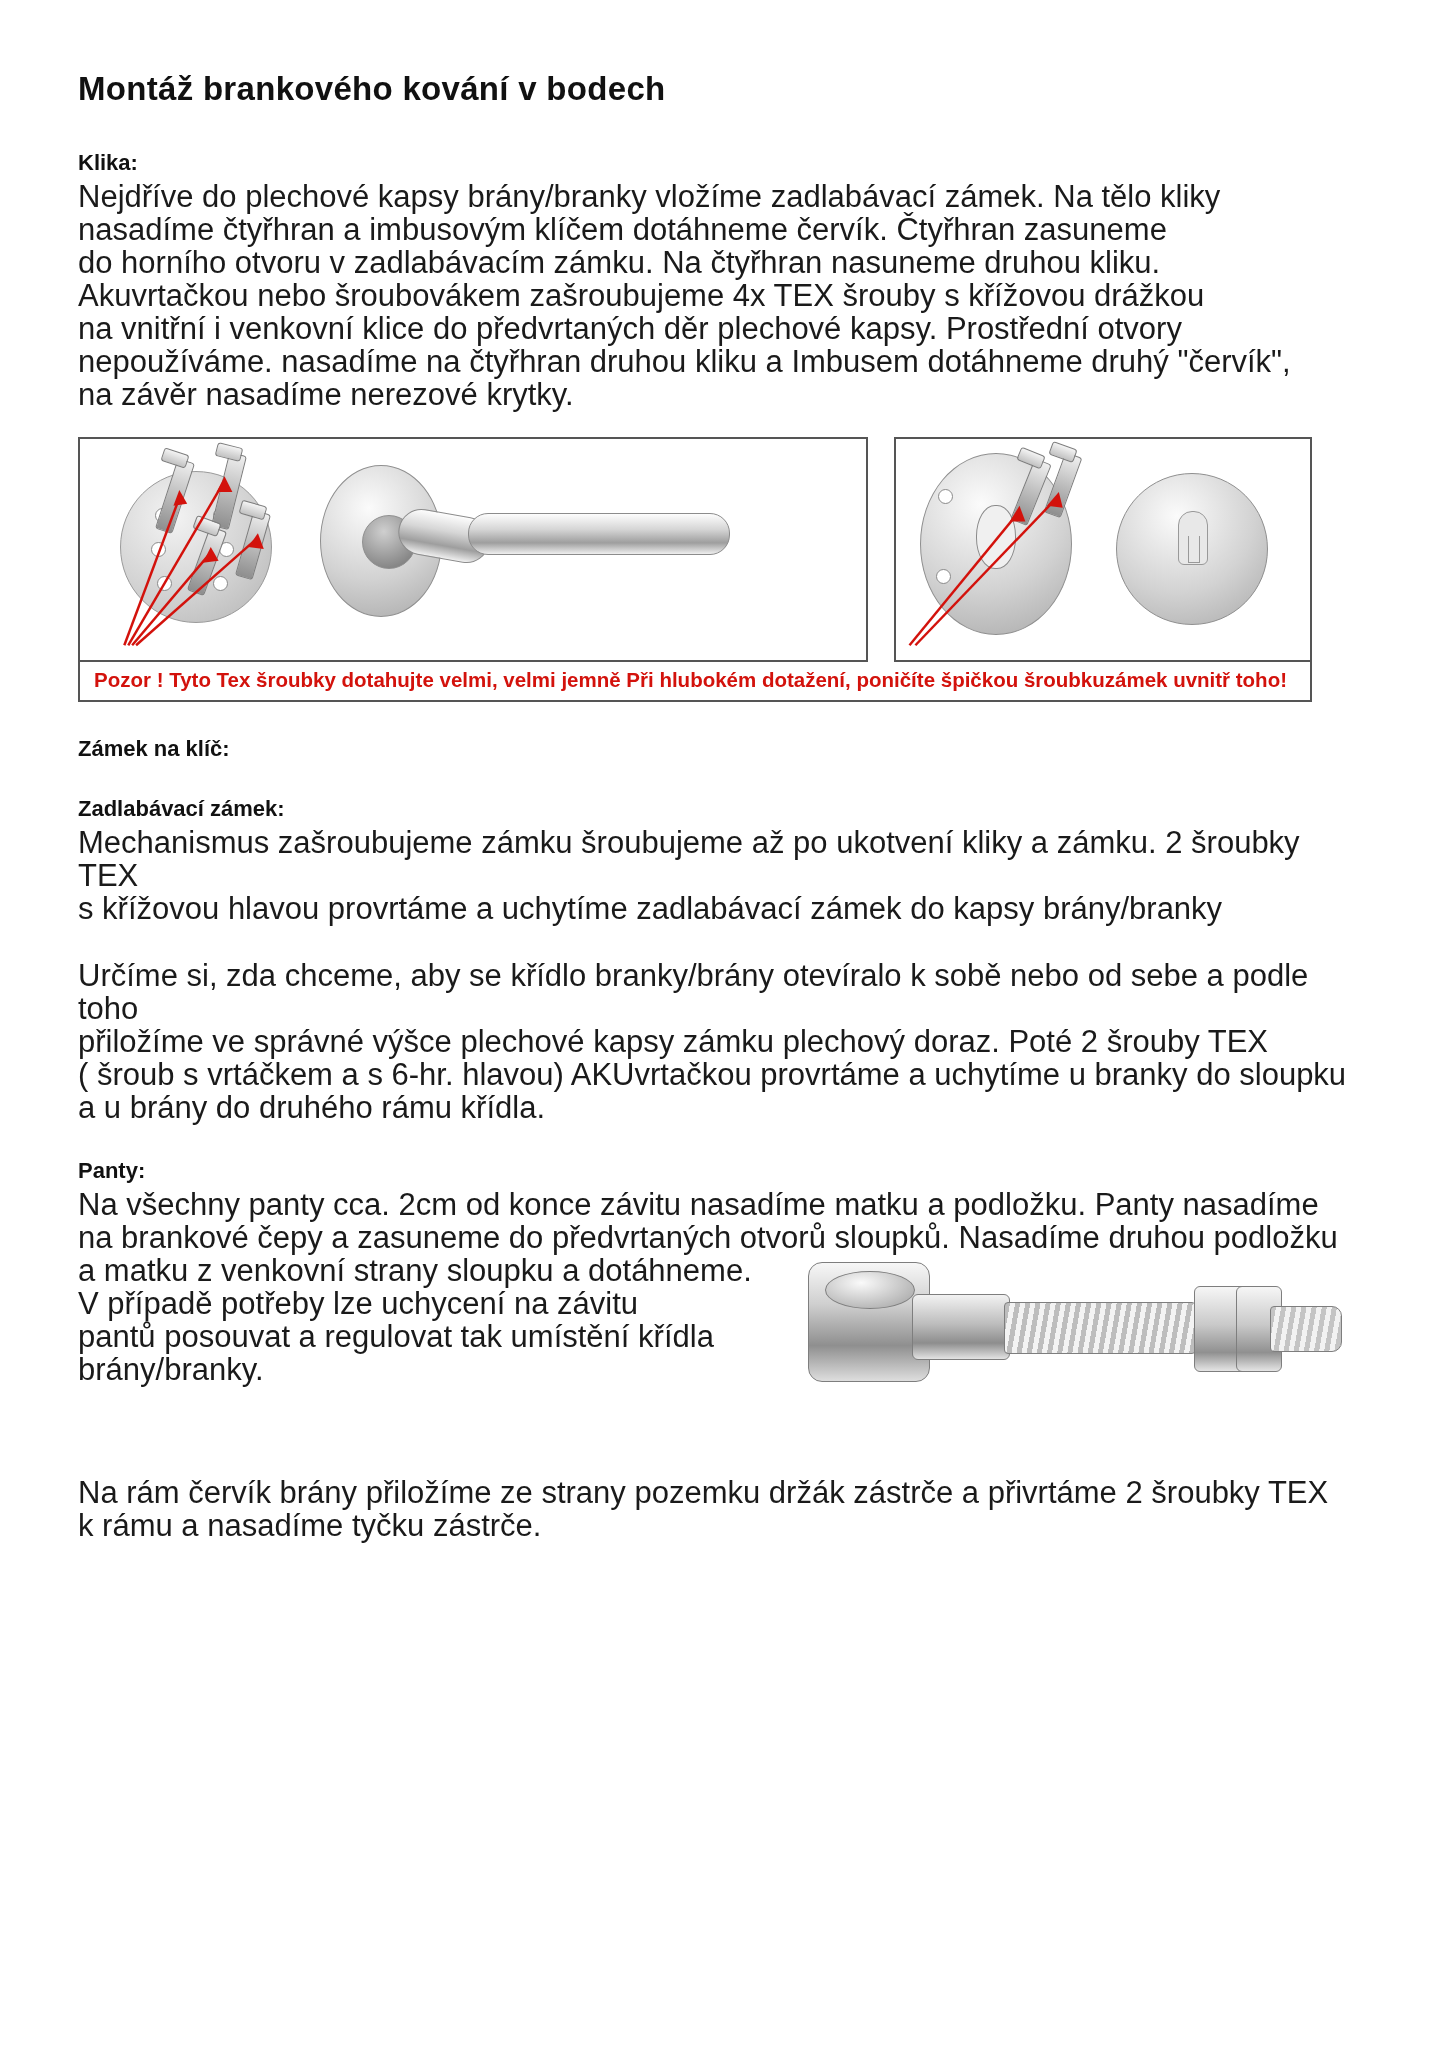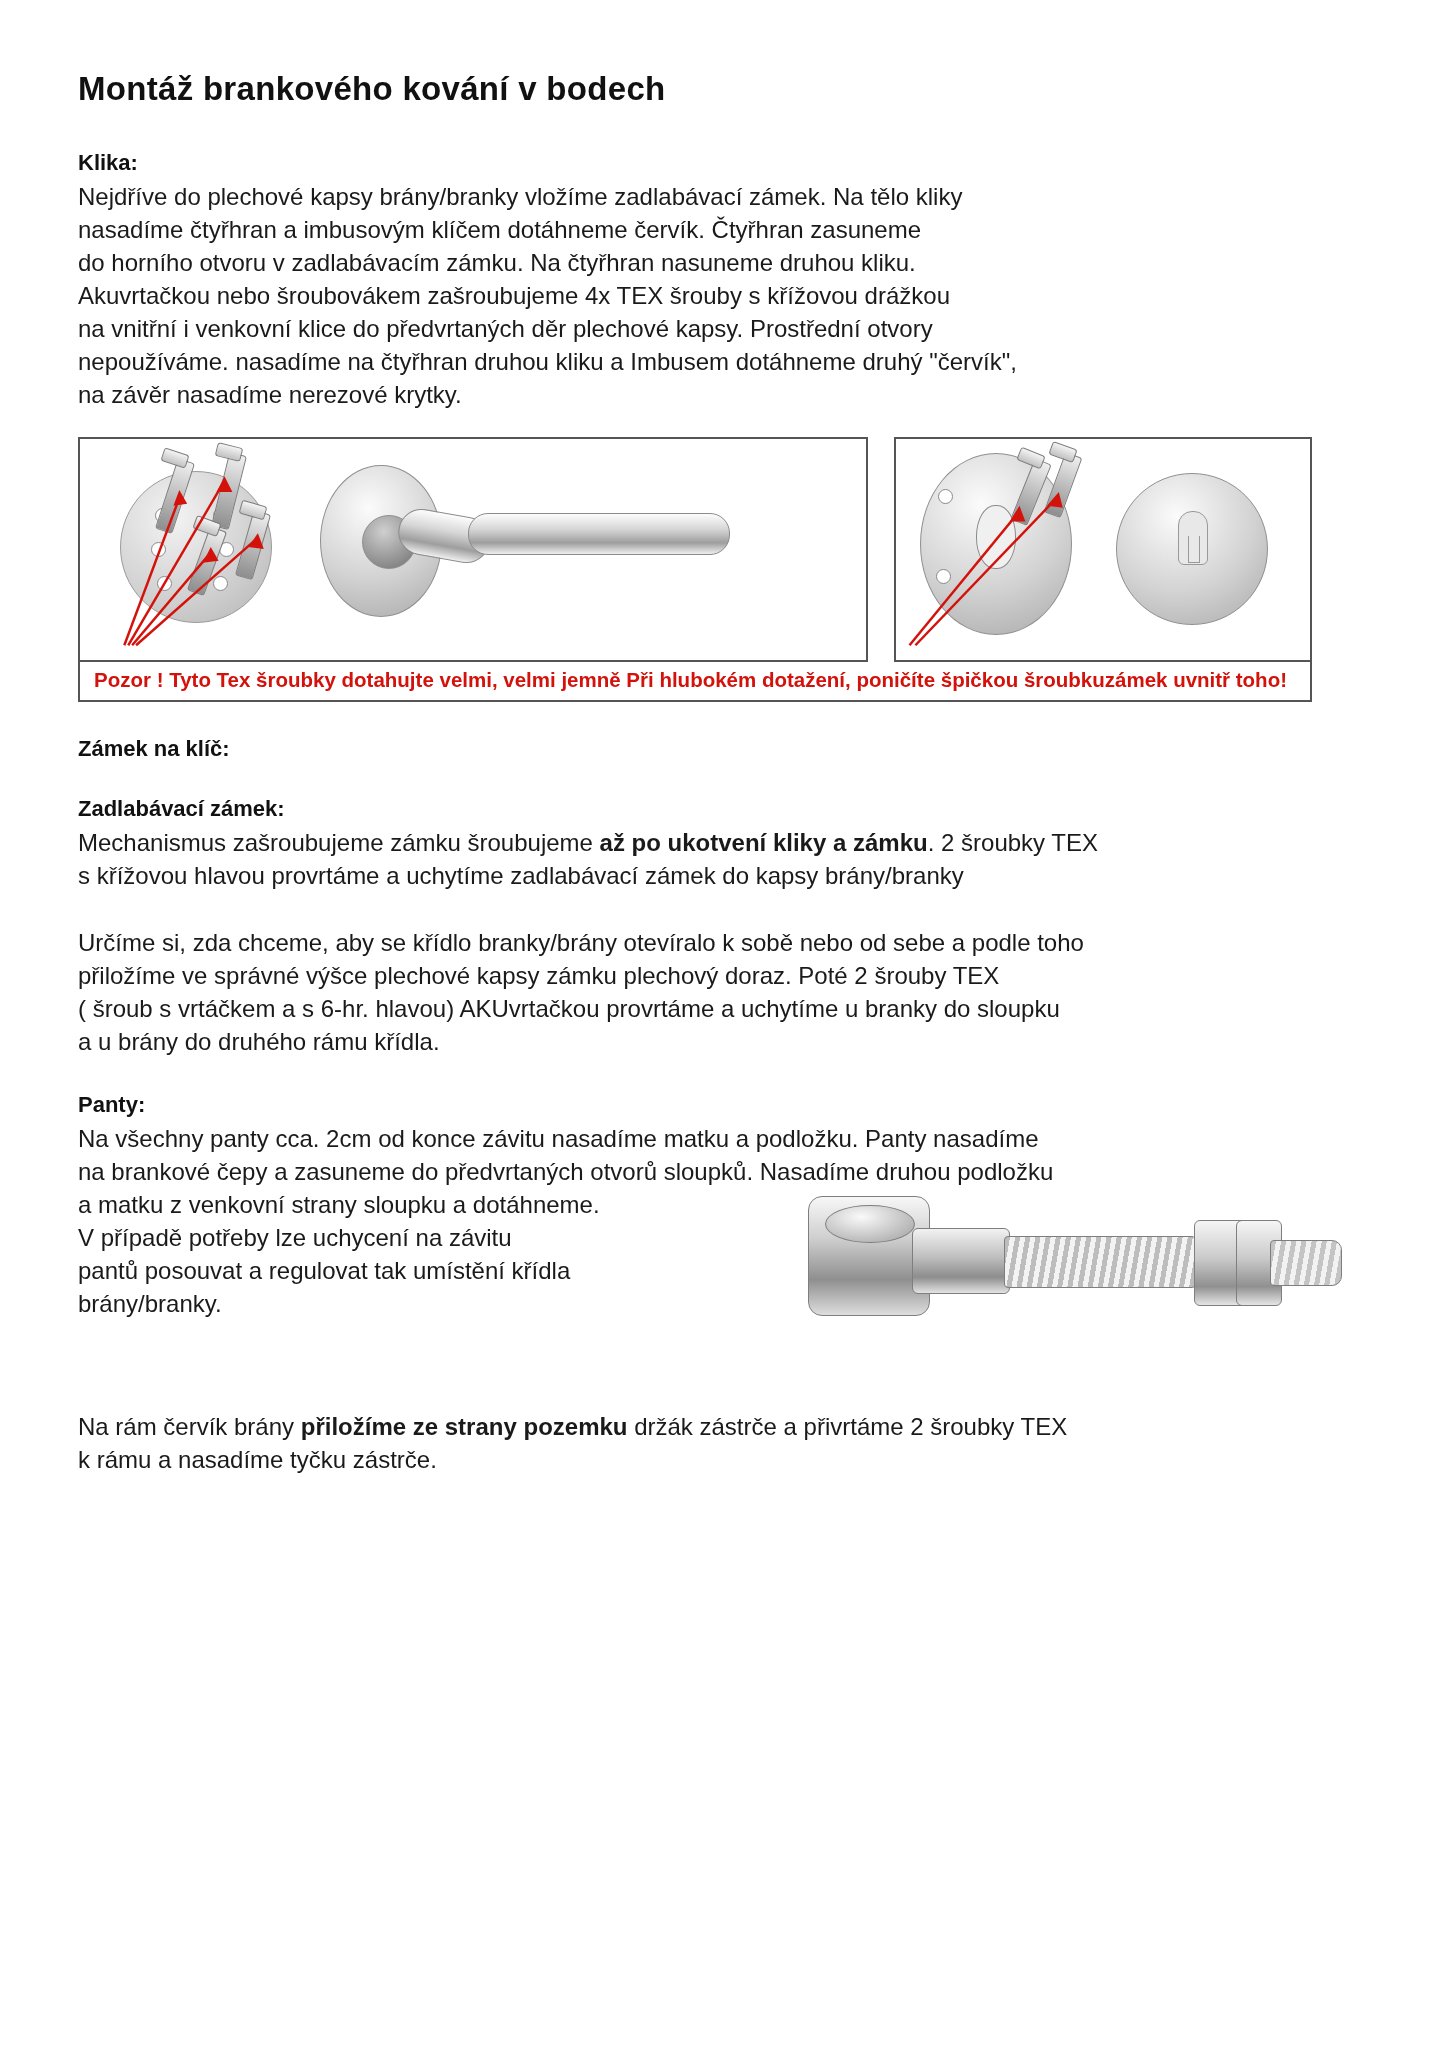--- a/index.html
+++ b/index.html
@@ -36,21 +36,21 @@
     margin: 0 0 42px 0;
     color: #111;
   }
   h2.section-head {
     font-size: 22px;
     font-weight: bold;
     margin: 0 0 4px 0;
     color: #111;
   }
   p.para {
-    font-size: 24px;
+    font-size: 31px;
     line-height: 33px;
     margin: 0;
     color: #1a1a1a;
     white-space: pre-line;
   }
   .section {
     margin-bottom: 34px;
   }
   .section.tight { margin-bottom: 26px; }
 
@@ -194,21 +194,21 @@
     border:1px solid #7e7e7e;
     border-radius: 6px;
   }
   .hinge-tip {
     position:absolute; left:462px; top:56px;
     width: 70px; height: 44px;
     background: repeating-linear-gradient(100deg,#c4c4c4 0 5px,#f2f2f2 5px 10px);
     border:1px solid #7e7e7e;
     border-radius: 4px 10px 10px 4px;
   }
-  b { font-weight: bold; }
+  b { font-weight: normal; }
 </style>
 </head>
 <body>
 
 <div class="page">
   <div class="content">
 
     <h1 class="doc-title">Montáž brankového kování v bodech</h1>
 
     <div class="section tight">

